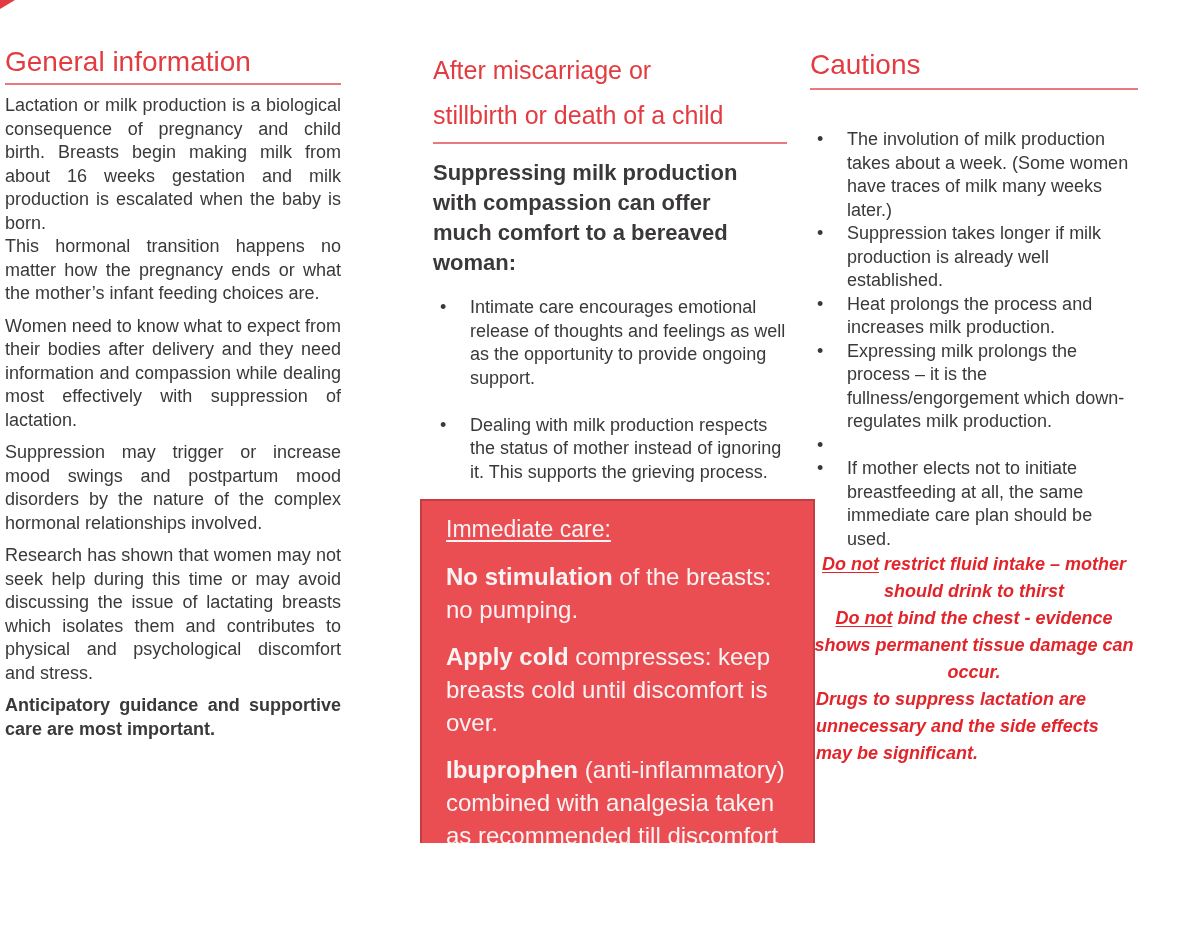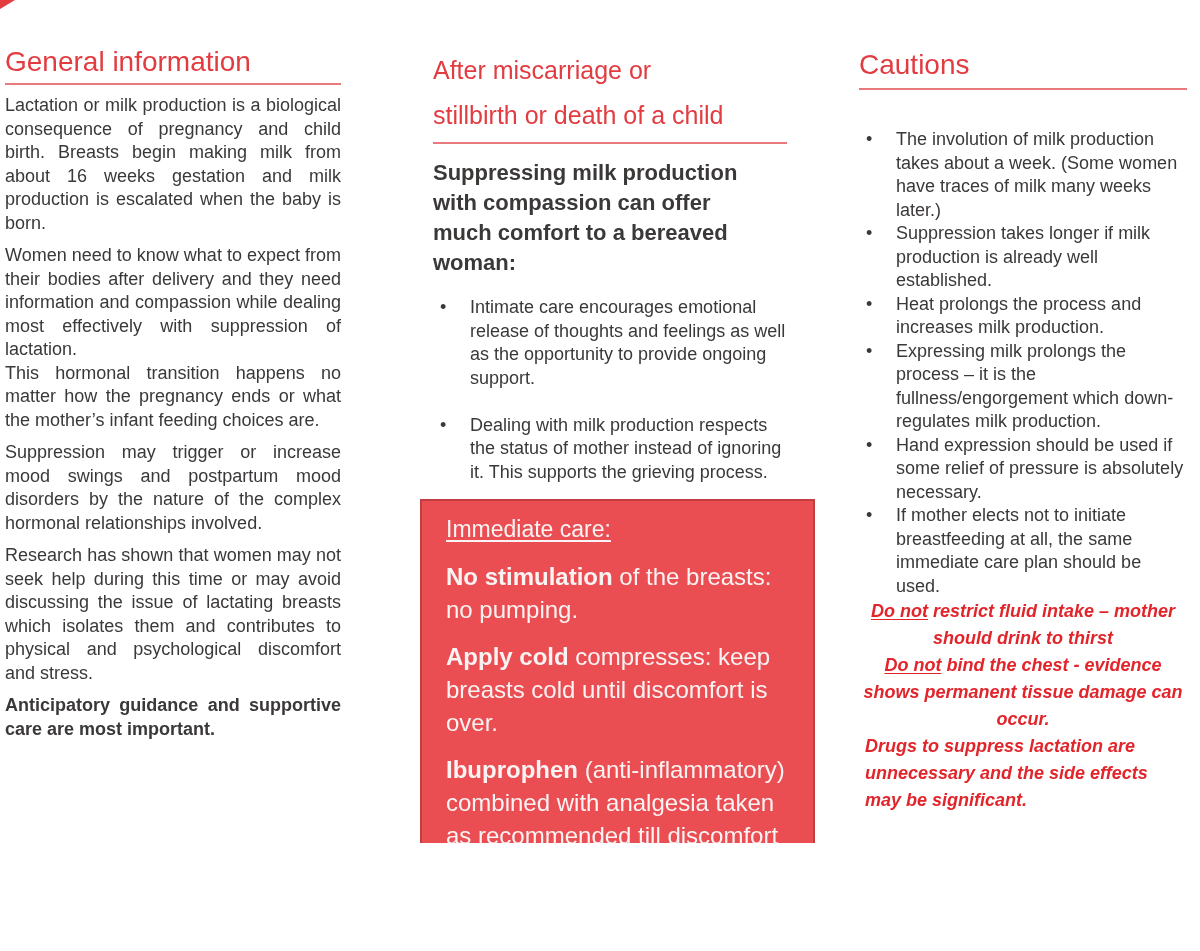--- a/index.html
+++ b/index.html
@@ -15,21 +15,21 @@
   body{width:1200px;height:951px;font-family:"Liberation Sans",sans-serif;color:var(--body-text);}
   .page{position:relative;width:1200px;height:843px;overflow:hidden;background:#fff;}
 
   .corner-mark{position:absolute;top:0;left:0;width:0;height:0;
     border-top:9px solid var(--heading-red);border-right:15px solid transparent;}
 
   .col{position:absolute;}
   .col1{left:5px;top:45px;width:336px;}
   .col2{left:420px;top:48px;width:395px;}
   .col2 .pad{padding-left:13px;padding-right:28px;}
-  .col3{left:855px;top:48px;width:332px;}
+  .col3{left:806px;top:48px;width:332px;}
   .col3 .pad{padding-left:4px;}
 
   h1.red-heading{margin:0;font-weight:400;color:var(--heading-red);font-size:28px;line-height:34px;}
   .col2 h1.red-heading{font-size:25px;line-height:45px;}
   .rule{border-bottom:2px solid var(--rule-pink);margin-top:4px;}
   .col3 .rule{margin-top:6px;}
 
   p.body{font-size:18px;line-height:23.5px;margin:9px 0 0 0;}
   p.just{text-align:justify;}
   p.nogap{margin-top:0;}
@@ -62,22 +62,22 @@
 </head>
 <body>
 
 <div class="page">
   <div class="corner-mark"></div>
 
   <section class="col col1">
     <h1 class="red-heading">General information</h1>
     <div class="rule"></div>
     <p class="body just">Lactation or milk production is a biological consequence of pregnancy and child birth. Breasts begin making milk from about 16 weeks gestation and milk production is escalated when the baby is born.</p>
+    <p class="body just nogap">This hormonal transition happens no matter how the pregnancy ends or what the mother’s infant feeding choices are.</p>
     <p class="body just">Women need to know what to expect from their bodies after delivery and they need information and compassion while dealing most effectively with suppression of lactation.</p>
-    <p class="body just nogap">This hormonal transition happens no matter how the pregnancy ends or what the mother’s infant feeding choices are.</p>
     <p class="body just">Suppression may trigger or increase mood swings and postpartum mood disorders by the nature of the complex hormonal relationships involved.</p>
     <p class="body just">Research has shown that women may not seek help during this time or may avoid discussing the issue of lactating breasts which isolates them and contributes to physical and psychological discomfort and stress.</p>
     <p class="body just bold">Anticipatory guidance and supportive care are most important.</p>
   </section>
 
   <section class="col col2">
     <div class="pad">
       <h1 class="red-heading"><span>After miscarriage or</span><br><span>stillbirth or death of a child</span></h1>
       <div class="rule"></div>
       <p class="intro">Suppressing milk production with compassion can offer much comfort to a bereaved woman:</p>
@@ -117,21 +117,20 @@
         <li>
             <span class="dot">•</span>
             <span>Heat prolongs the process and increases milk production.</span>
           </li>
         <li>
             <span class="dot">•</span>
             <span>Expressing milk prolongs the process – it is the fullness/engorgement which down-regulates milk production.</span>
           </li>
         <li>
             <span class="dot">•</span>
-            <span>Hand expression should be used if some relief of pressure is absolutely necessary.</span>
           </li>
         <li>
             <span class="dot">•</span>
             <span>If mother elects not to initiate breastfeeding at all, the same immediate care plan should be used.</span>
           </li>
       </ul>
       <p class="warn warn-center warn1"><span class="u">Do not</span><span> restrict fluid intake – mother should drink to thirst</span></p>
       <p class="warn warn-center warn2"><span class="u">Do not</span><span> bind the chest - evidence shows permanent tissue damage can occur.</span></p>
       <p class="warn warn-left">Drugs to suppress lactation are unnecessary and the side effects may be significant.</p>
     </div>

